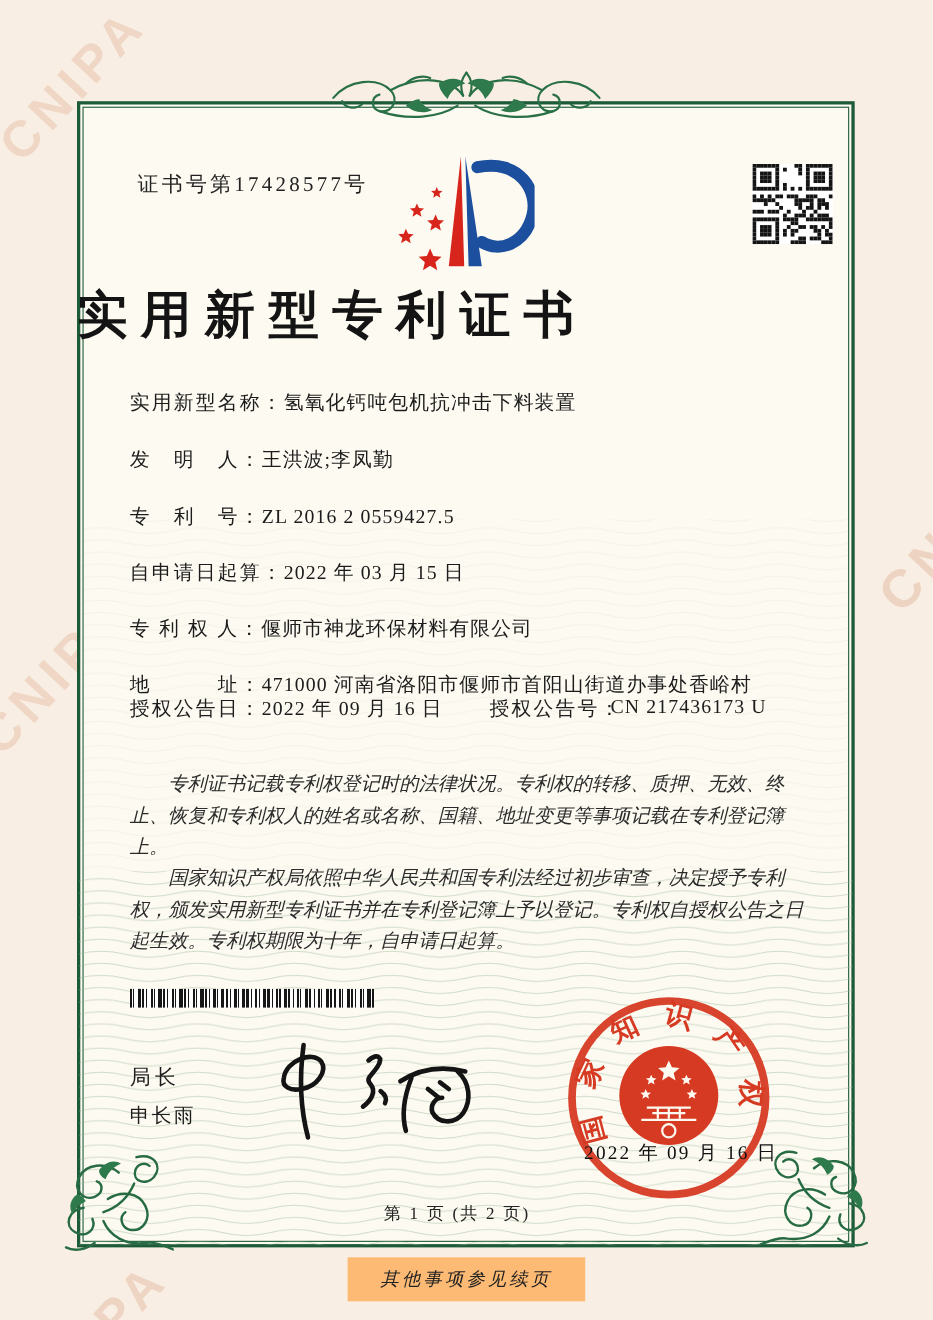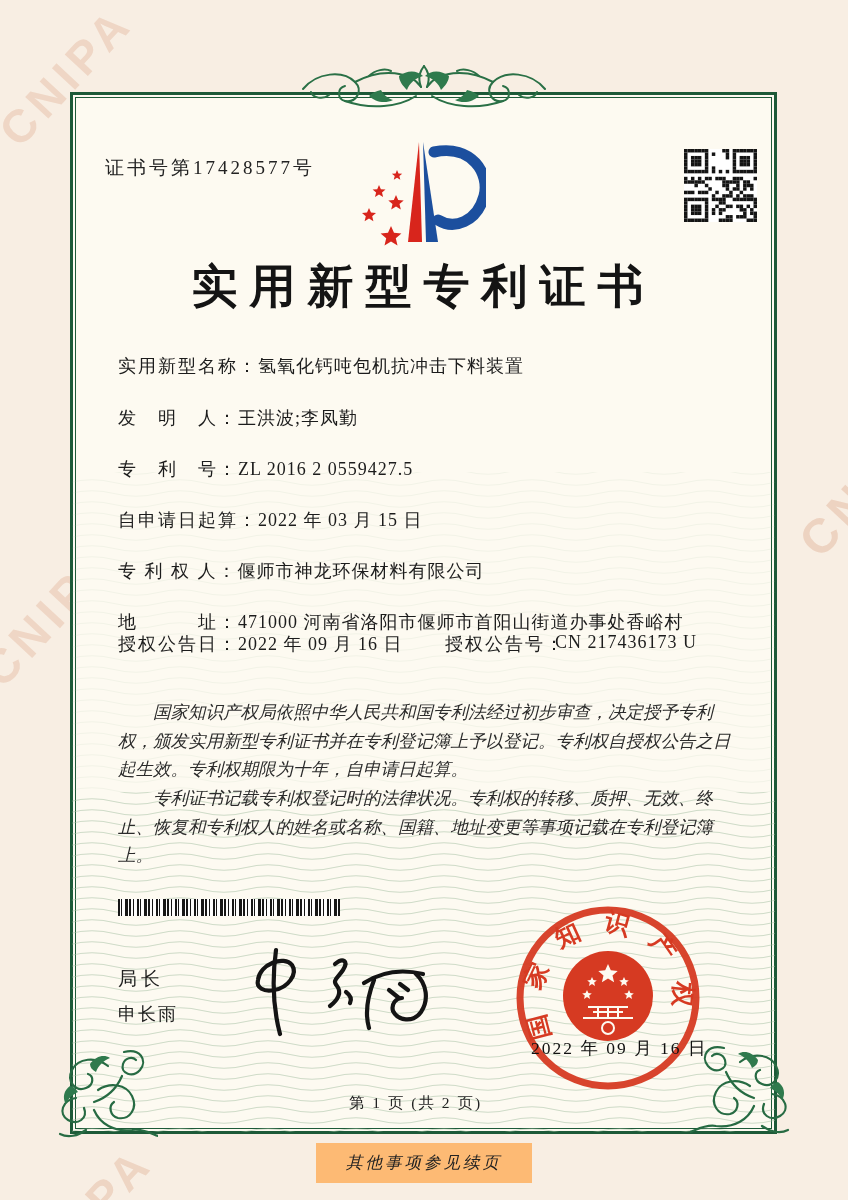--- a/index.html
+++ b/index.html
@@ -25,25 +25,25 @@
   .frame-inner{
     position:absolute;left:2px;top:2px;right:2px;bottom:2px;
     border:1px solid #1d5a38;
   }
   .waves{position:absolute;left:70px;top:92px;width:707px;height:1042px;pointer-events:none;}
   .ornament-top{position:absolute;left:299px;top:62px;width:250px;height:54px;}
   .corner-fl{position:absolute;width:112px;height:96px;}
   .corner-fl.bl{left:46px;top:1046px;}
   .corner-fl.br{left:690px;top:1042px;transform:scaleX(-1);}
   
-  .cert-no{position:absolute;left:105px;top:155px;font-size:19px;letter-spacing:3px;color:#222;}
+  .cert-no{position:absolute;left:125px;top:155px;font-size:19px;letter-spacing:3px;color:#222;}
   .logo{position:absolute;left:356px;top:140px;width:130px;height:115px;}
   .qr{position:absolute;left:684px;top:149px;width:73px;height:73px;background:#fff;}
   .title{
-    position:absolute;left:70px;top:256px;width:707px;text-align:center;
+    position:absolute;left:70px;top:256px;width:707px;
     font-size:46px;font-weight:bold;letter-spacing:12px;color:#141414;
   }
   
   .row{position:absolute;left:118px;width:630px;font-size:18px;letter-spacing:1px;color:#1c1c1c;white-space:nowrap;}
   .row .lbl{letter-spacing:2px;}
   .row .lbl2{position:absolute;left:327px;letter-spacing:2px;}
   .row .val2{position:absolute;left:437px;}
   
   .body-text{
     position:absolute;left:118px;top:698px;width:624px;
@@ -402,22 +402,22 @@
 </div>
 <div class="row" style="top:610px">
   <span class="lbl">地　　　址：</span><span class="val">471000  河南省洛阳市偃师市首阳山街道办事处香峪村</span>
 </div>
 <div class="row" style="top:632px">
   <span class="lbl">授权公告日：</span><span class="val">2022 年 09 月 16 日</span>
   <span class="lbl2">授权公告号：</span><span class="val2">CN 217436173 U</span>
 </div>
 
 <div class="body-text">
+  <p>专利证书记载专利权登记时的法律状况。专利权的转移、质押、无效、终止、恢复和专利权人的姓名或名称、国籍、地址变更等事项记载在专利登记簿上。</p>
   <p>国家知识产权局依照中华人民共和国专利法经过初步审查，决定授予专利权，颁发实用新型专利证书并在专利登记簿上予以登记。专利权自授权公告之日起生效。专利权期限为十年，自申请日起算。</p>
-  <p>专利证书记载专利权登记时的法律状况。专利权的转移、质押、无效、终止、恢复和专利权人的姓名或名称、国籍、地址变更等事项记载在专利登记簿上。</p>
 </div>
 
 <div class="barcode"></div>
 
 <div class="director-label">局长</div>
 <div class="director-name">申长雨</div>
 
 <svg class="signature" viewBox="0 0 210 96">
   <g stroke="#141414" fill="none" stroke-width="4.2" stroke-linecap="round" stroke-linejoin="round">
     <path d="M18,38 C20,22 44,13 52,23 C58,32 48,46 34,48 C24,50 16,46 18,38 Z"></path>

